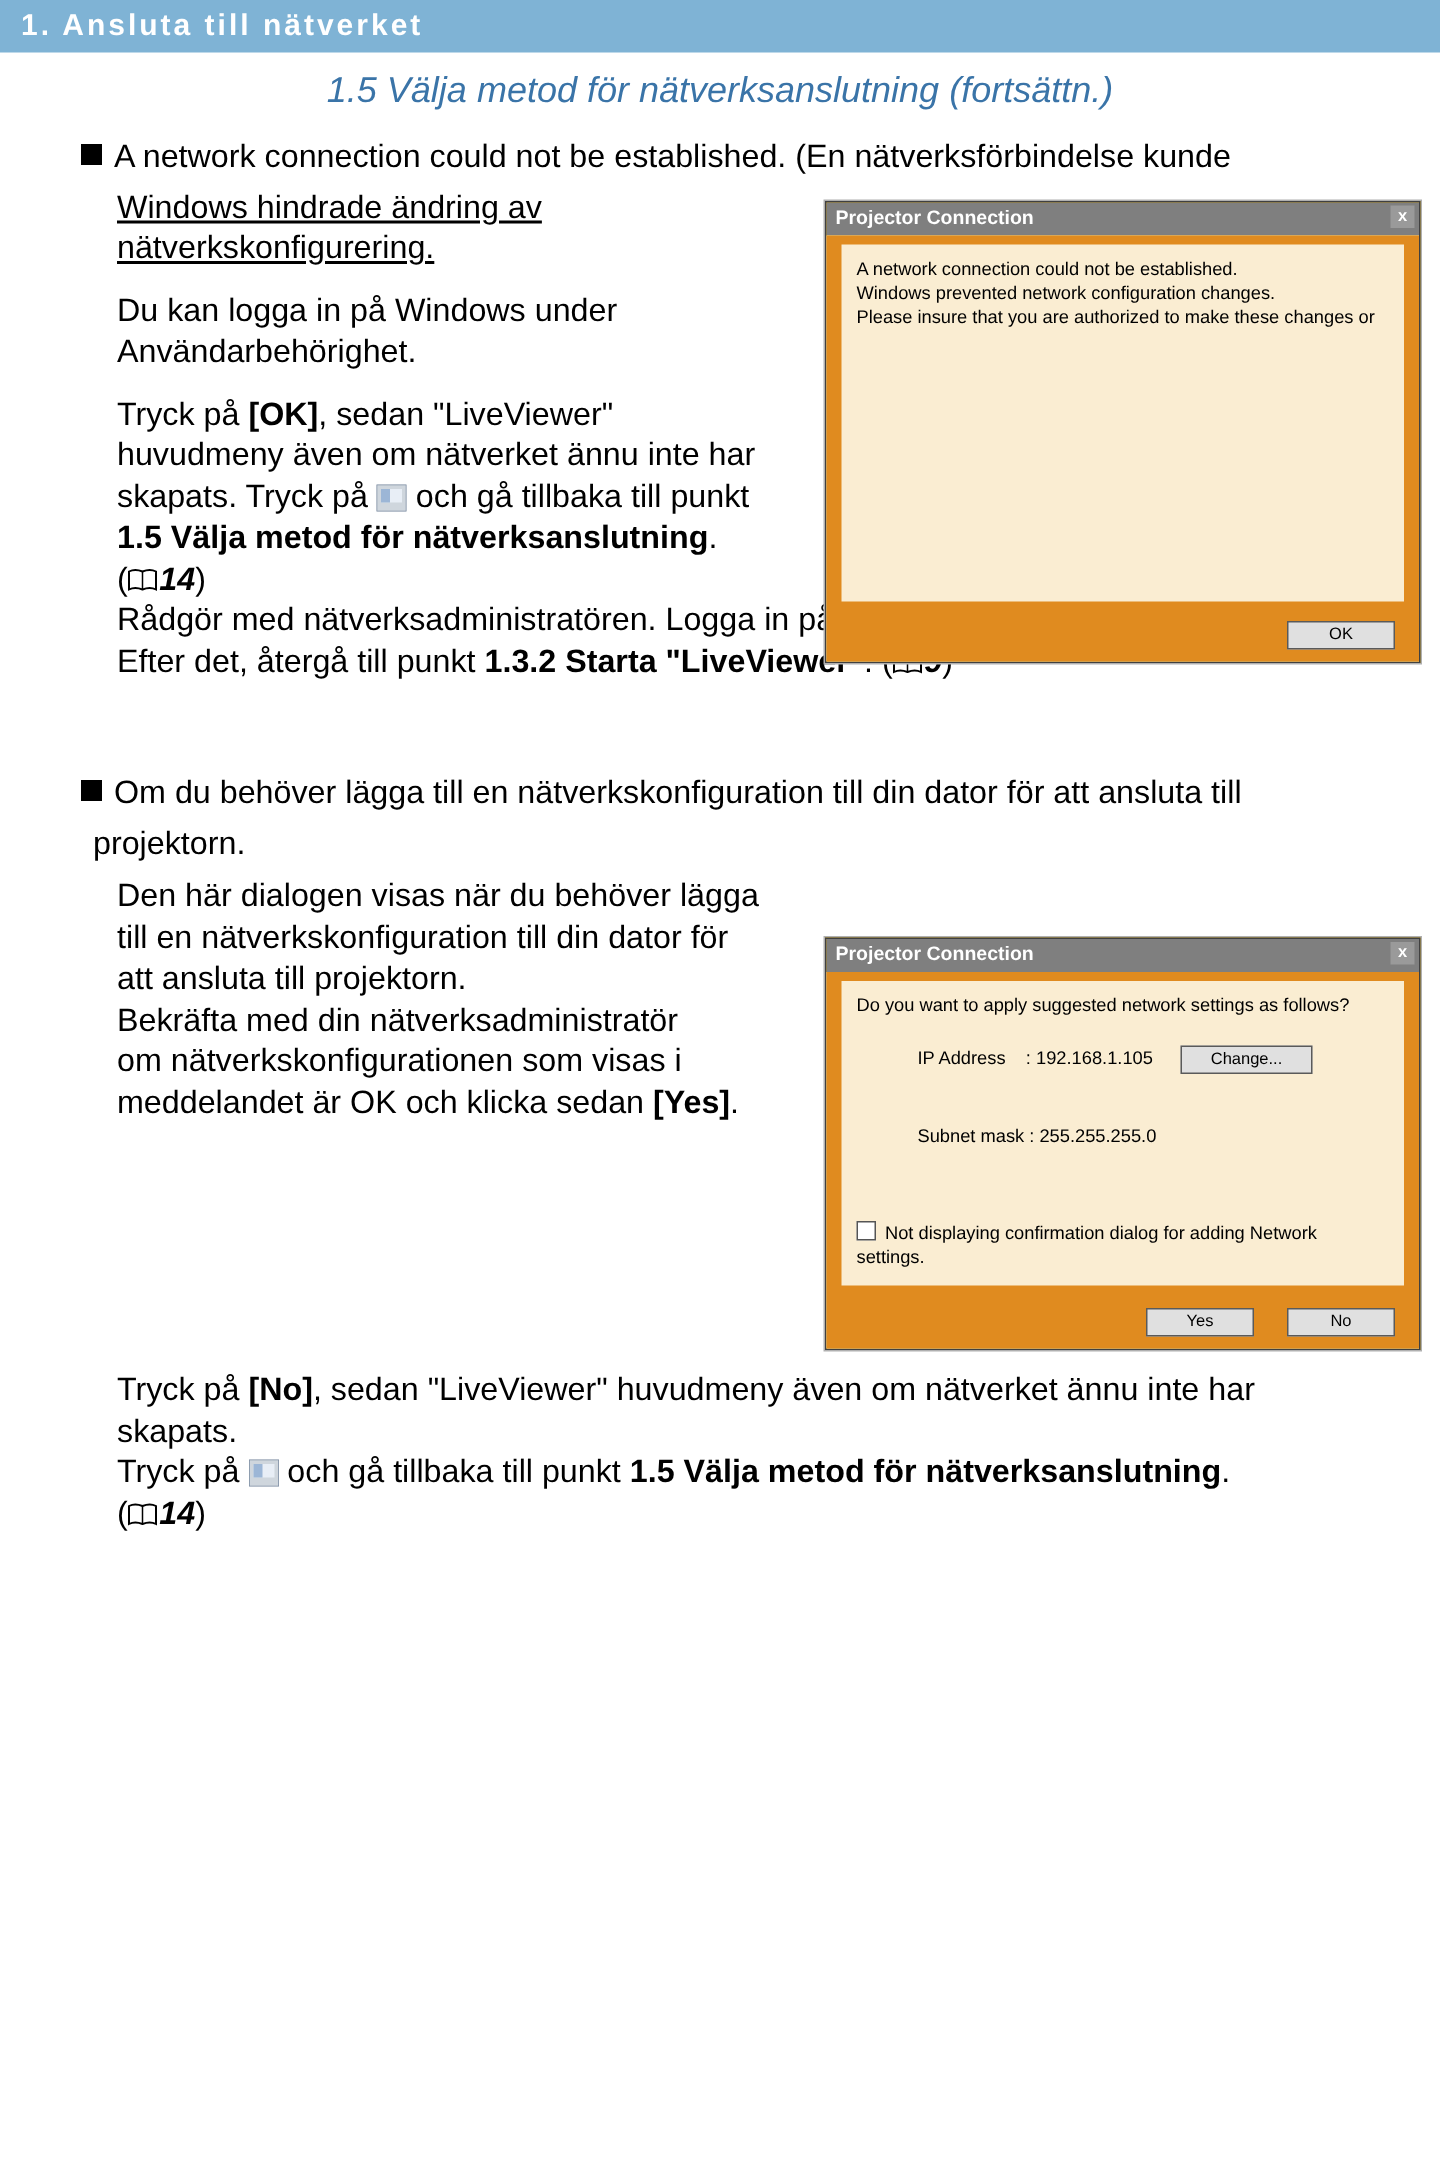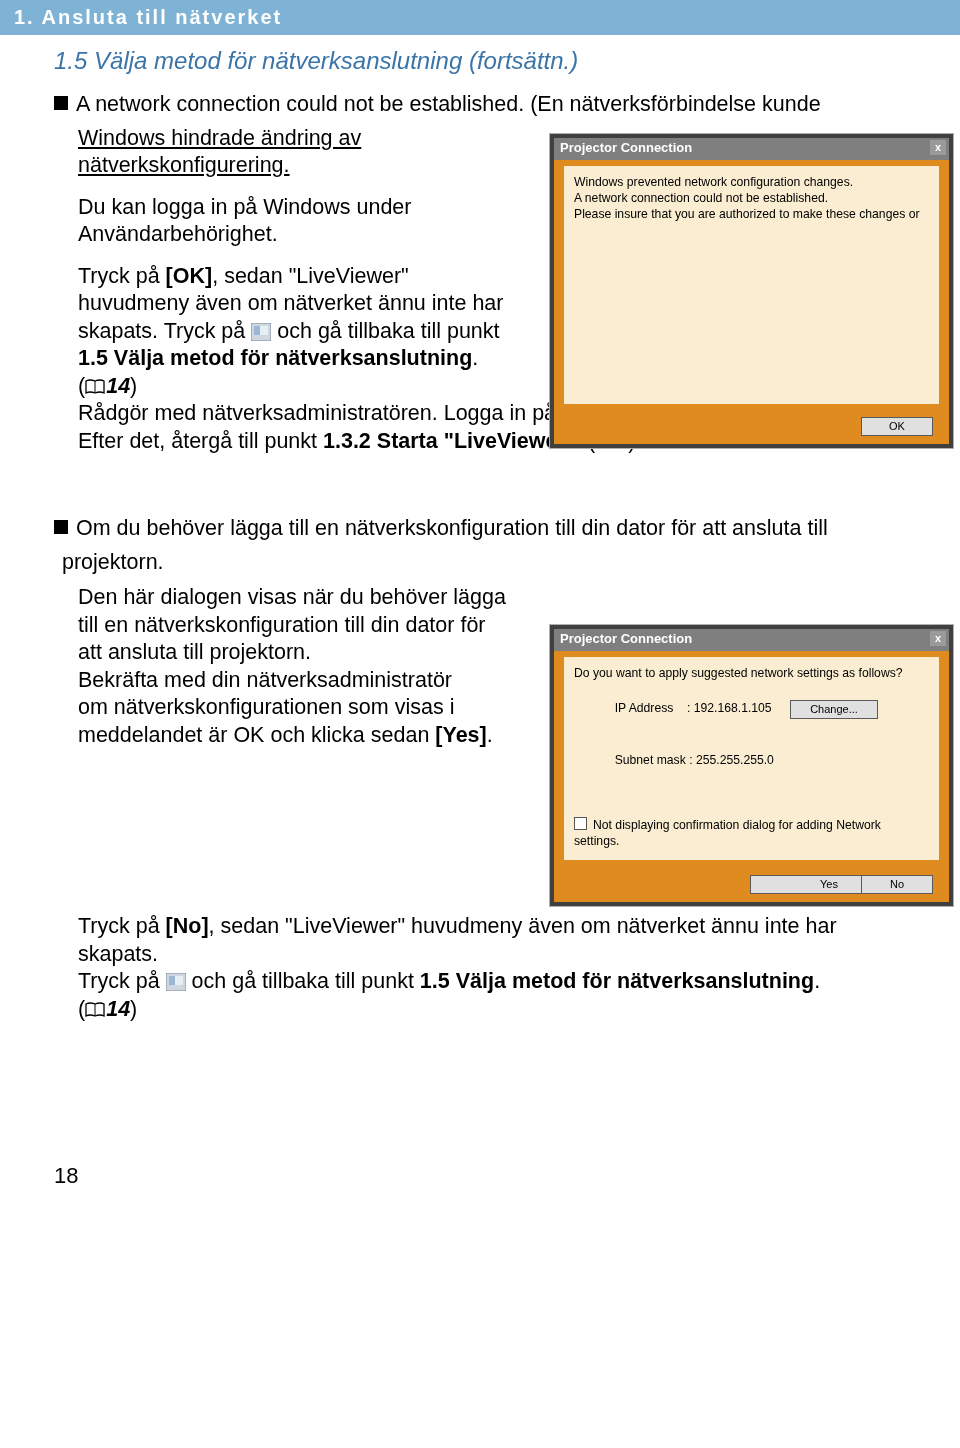--- a/index.html
+++ b/index.html
@@ -21,20 +21,21 @@
     font-size: 20px;
     letter-spacing: 2px;
     padding: 6px 14px;
     margin: 0 -54px 12px -54px;
   }
   .subtitle {
     color: #3a74a8;
     font-style: italic;
     font-size: 24px;
     margin: 10px 0 16px 0;
+    text-align: center;
   }
   .body-text {
     font-size: 21.5px;
     line-height: 1.28;
     color: #000;
   }
   .para { margin: 0 0 14px 0; }
   .bullet-row {
     display: block;
     margin-bottom: 6px;
@@ -60,21 +61,21 @@
     vertical-align: -3px;
   }
   .app-icon svg { display: block; }
   .page-num {
     font-size: 22px;
     margin-top: 140px;
   }
   
   .dialog {
     position: absolute;
-    border: 4px solid #404040;
+    border: 1px solid #404040;
     background: #eab308;
     font-family: Tahoma, Arial, sans-serif;
     font-size: 12.5px;
     color: #000;
     box-shadow: 0 0 0 1px #b0b0b0;
   }
   .dialog .titlebar {
     background: #7f7f7f;
     color: #fff;
     font-weight: bold;
@@ -123,21 +124,21 @@
     vertical-align: -1px;
   }
   .dialog-wrap1 { position: relative; height: 0; }
   .dialog-wrap2 { position: relative; height: 0; }
   #dialog1 { width: 395px; top: -60px; left: 496px; }
   #dialog1 .content { min-height: 220px; border-bottom-width: 40px; }
   #dialog1 .btn-ok { width: 70px; right: 6px; bottom: -32px; }
   #dialog2 { width: 395px; top: -138px; left: 496px; }
   #dialog2 .content { min-height: 150px; border-bottom-width: 42px; }
   #dialog2 .btn-change { width: 86px; left: 226px; top: 43px; position: absolute; }
-  #dialog2 .btn-yes { width: 70px; right: 74px; bottom: -34px; padding-left: 43px; }
+  #dialog2 .btn-yes { width: 70px; right: 100px; bottom: -34px; }
   #dialog2 .btn-no  { width: 70px; right: 6px;  bottom: -34px; }
   #dialog2 .field-row { white-space: pre; font-family: Tahoma, Arial; }
 </style>
 </head>
 <body>
 
 <div class="page">
 
   <div class="header-bar">1. Ansluta till nätverket</div>
 
@@ -154,22 +155,22 @@
       <span>nätverkskonfigurering.</span>
     </div>
 
     <div class="dialog-wrap1">
       <div id="dialog1" class="dialog">
         <div class="titlebar">
           <span>Projector Connection</span>
           <span class="close-x">x</span>
         </div>
         <div class="content">
+          <div>A network connection could not be established.</div>
           <div>Windows prevented network configuration changes.</div>
-          <div>A network connection could not be established.</div>
           <div>Please insure that you are authorized to make these changes or</div>
           <div class="btn btn-ok">OK</div>
         </div>
       </div>
     </div>
 
     <div class="para" style="margin-left:24px; max-width:480px;">
       <span>Du kan logga in på Windows under</span><br>
       <span>Användarbehörighet.</span>
     </div>
@@ -243,14 +244,13 @@
             <rect x="3" y="3" width="6" height="9" fill="#9cb6d6"></rect>
           </svg></span><span> och gå tillbaka till punkt </span><span class="bold">1.5 Välja metod för nätverksanslutning</span><span>.</span><br>
       <span>(</span><span class="book-icon"><svg width="20" height="16">
             <path d="M1 2 Q5 0 10 2 Q15 0 19 2 L19 14 Q15 12 10 14 Q5 12 1 14 Z" fill="none" stroke="#000" stroke-width="1.3"></path>
             <line x1="10" y1="2" x2="10" y2="14" stroke="#000"></line>
           </svg></span><span class="italic bold">14</span><span>)</span>
     </div>
 
   </div>
 
-  <div class="page-num">18</div>
 </div>
 
 </body></html>

